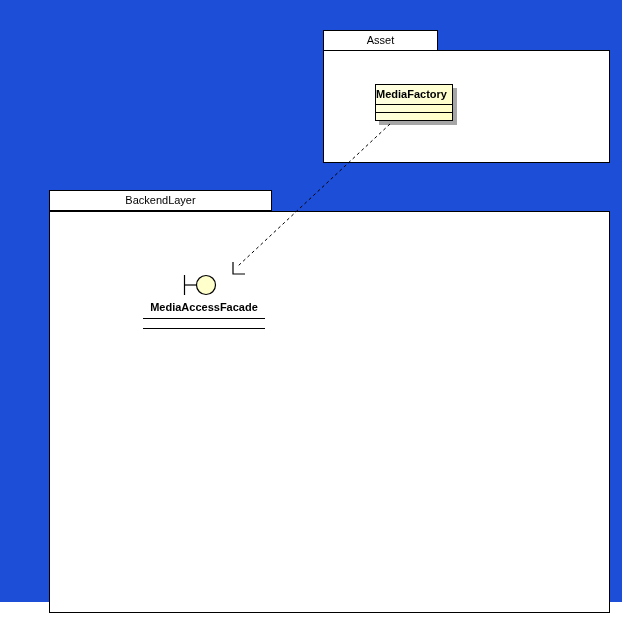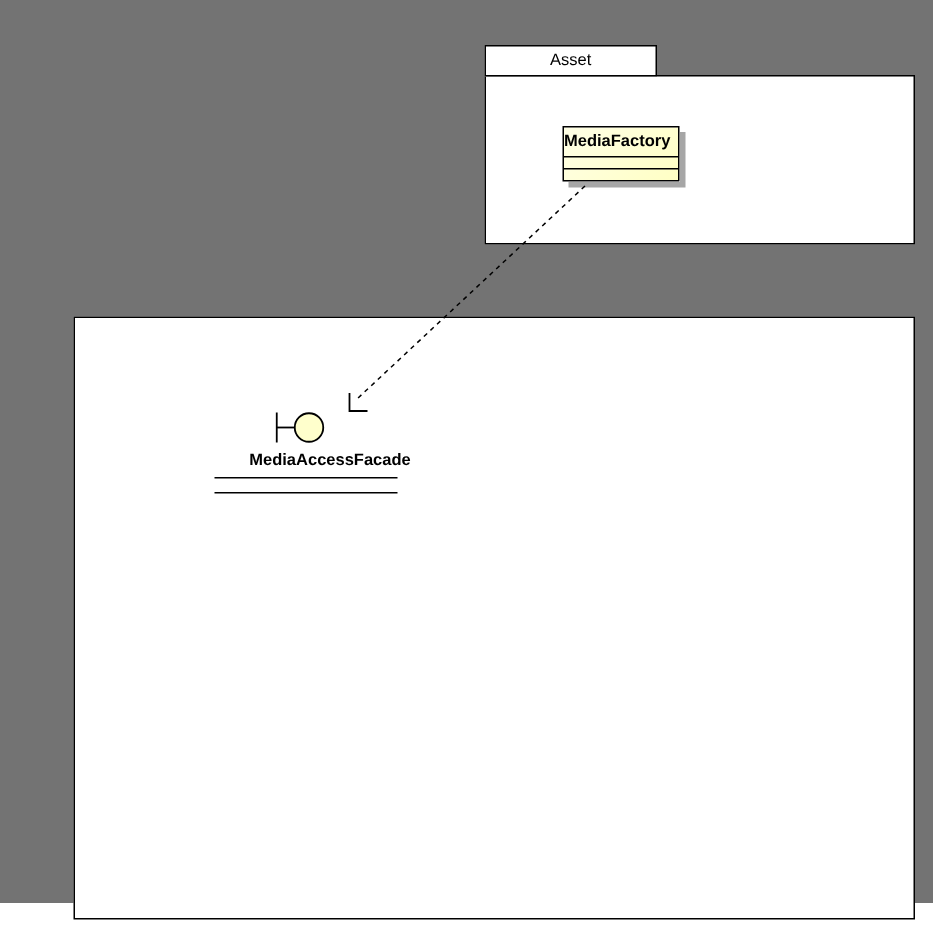--- a/index.html
+++ b/index.html
@@ -9,21 +9,21 @@
     height: 626px;
     position: relative;
     font-family: "Liberation Sans", sans-serif;
     color: #000;
     overflow: hidden;
   }
   .canvas {
     position: absolute;
     left: 0; top: 0;
     width: 622px; height: 602px;
-    background: #737373;
+    background: #1d4ed8;
   }
 
   
   .pkg-tab {
     position: absolute;
     background: #ffffff;
     border: 1px solid #000000;
     display: flex;
     align-items: center;
     justify-content: center;
@@ -76,40 +76,43 @@
     left: 0; top: 0;
     width: 622px; height: 626px;
     z-index: 4;
     pointer-events: none;
   }
   .overlay .hit { pointer-events: all; }
 
   
   .iface-label {
     position: absolute;
-    left: 158px; top: 301px;
+    left: 142px; top: 301px;
     width: 124px;
     text-align: center;
     font-size: 11px;
     font-weight: bold;
     line-height: 13px;
     white-space: nowrap;
     z-index: 5;
   }
 </style>
 </head>
 <body>
 
 <div class="canvas">
 
   <div class="pkg-tab asset-tab">
     <span>Asset</span>
   </div>
   <div class="pkg-body asset-body"></div>
 
+  <div class="pkg-tab backend-tab">
+    <span>BackendLayer</span>
+  </div>
   <div class="pkg-body backend-body"></div>
 
   <div class="class-box">
     <div class="class-title">MediaFactory</div>
     <div class="class-compartment-attrs"></div>
     <div class="class-compartment-ops"></div>
   </div>
 
   <svg class="overlay" width="622" height="626" viewBox="0 0 622 626">
 

